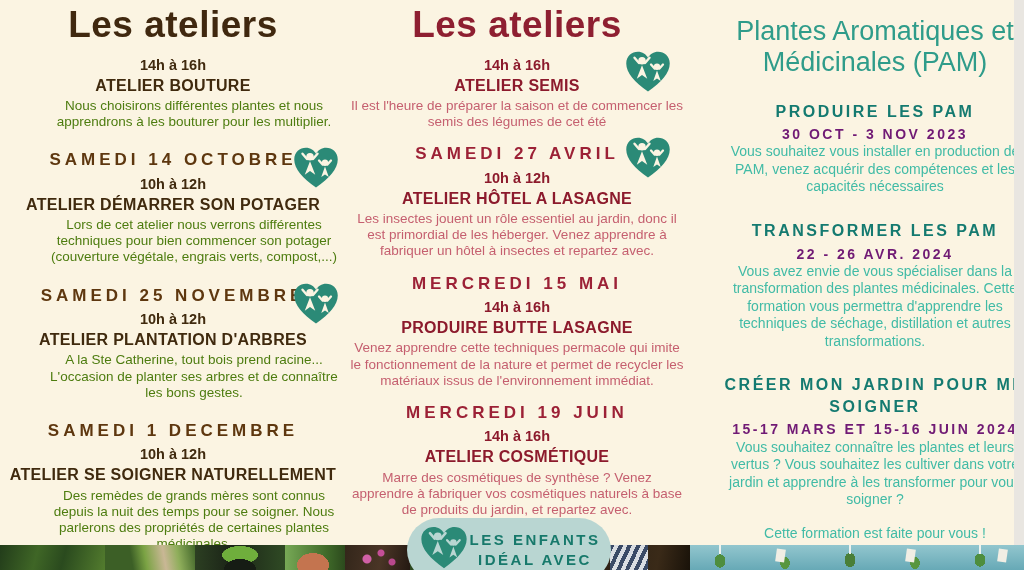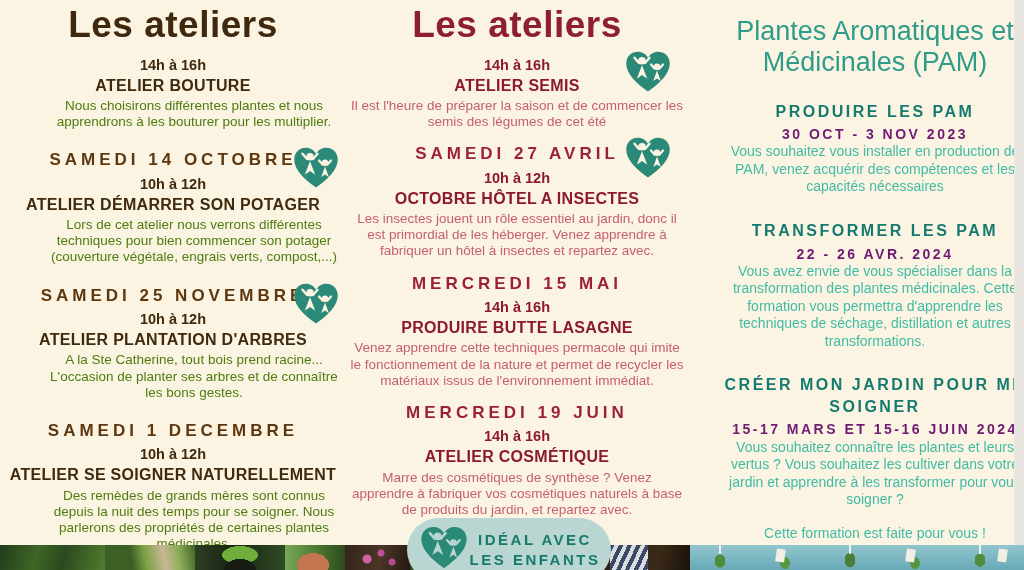--- a/index.html
+++ b/index.html
@@ -171,21 +171,21 @@
         <circle cx="24" cy="14" r="5" fill="var(--cut)"></circle>
         <path d="M24 20 L17 38 L24 33 L31 38 Z" fill="var(--cut)"></path>
         <path d="M14 10 L20 17 M34 10 L28 17" stroke="var(--cut)" stroke-width="3.2" stroke-linecap="round" fill="none"></path>
         <circle cx="44" cy="22" r="4.2" fill="var(--cut)"></circle>
         <path d="M44 27 L39 41 L44 37.5 L49 41 Z" fill="var(--cut)"></path>
         <path d="M36 19 L41 24.5 M52 19 L47 24.5" stroke="var(--cut)" stroke-width="3" stroke-linecap="round" fill="none"></path>
       </svg>
     </span>
     <h3 class="w-date">SAMEDI 27 AVRIL</h3>
     <div class="w-time">10h à 12h</div>
-    <div class="w-name">OCTOBRE HÔTEL A INSECTES</div>
+    <div class="w-name">ATELIER HÔTEL A LASAGNE</div>
     <p class="w-desc">Les insectes jouent un rôle essentiel au jardin, donc il est primordial de les héberger. Venez apprendre à fabriquer un hôtel à insectes et repartez avec.</p>
   </section>
 
   <section class="ws">
     <h3 class="w-date">MERCREDI 15 MAI</h3>
     <div class="w-time">14h à 16h</div>
     <div class="w-name">PRODUIRE BUTTE LASAGNE</div>
     <p class="w-desc">Venez apprendre cette techniques permacole qui imite le fonctionnement de la nature et permet de recycler les matériaux issus de l'environnement immédiat.</p>
   </section>
 
@@ -252,18 +252,18 @@
       <path d="M32 55 C14 42 3 30 3 17.5 C3 7.5 10.5 2 18.5 2 C24.5 2 29.5 5.5 32 10 C34.5 5.5 39.5 2 45.5 2 C53.5 2 61 7.5 61 17.5 C61 30 50 42 32 55 Z" fill="#2b8a77"></path>
       <circle cx="24" cy="14" r="5" fill="var(--cut)"></circle>
       <path d="M24 20 L17 38 L24 33 L31 38 Z" fill="var(--cut)"></path>
       <path d="M14 10 L20 17 M34 10 L28 17" stroke="var(--cut)" stroke-width="3.2" stroke-linecap="round" fill="none"></path>
       <circle cx="44" cy="22" r="4.2" fill="var(--cut)"></circle>
       <path d="M44 27 L39 41 L44 37.5 L49 41 Z" fill="var(--cut)"></path>
       <path d="M36 19 L41 24.5 M52 19 L47 24.5" stroke="var(--cut)" stroke-width="3" stroke-linecap="round" fill="none"></path>
     </svg>
   </span>
   <div class="badge-lines">
+    <div>LES ENFANTS</div>
     <div>IDÉAL AVEC</div>
-    <div>LES ENFANTS</div>
   </div>
 </div>
 
 <div class="edge-strip"></div>
 
 </body></html>

